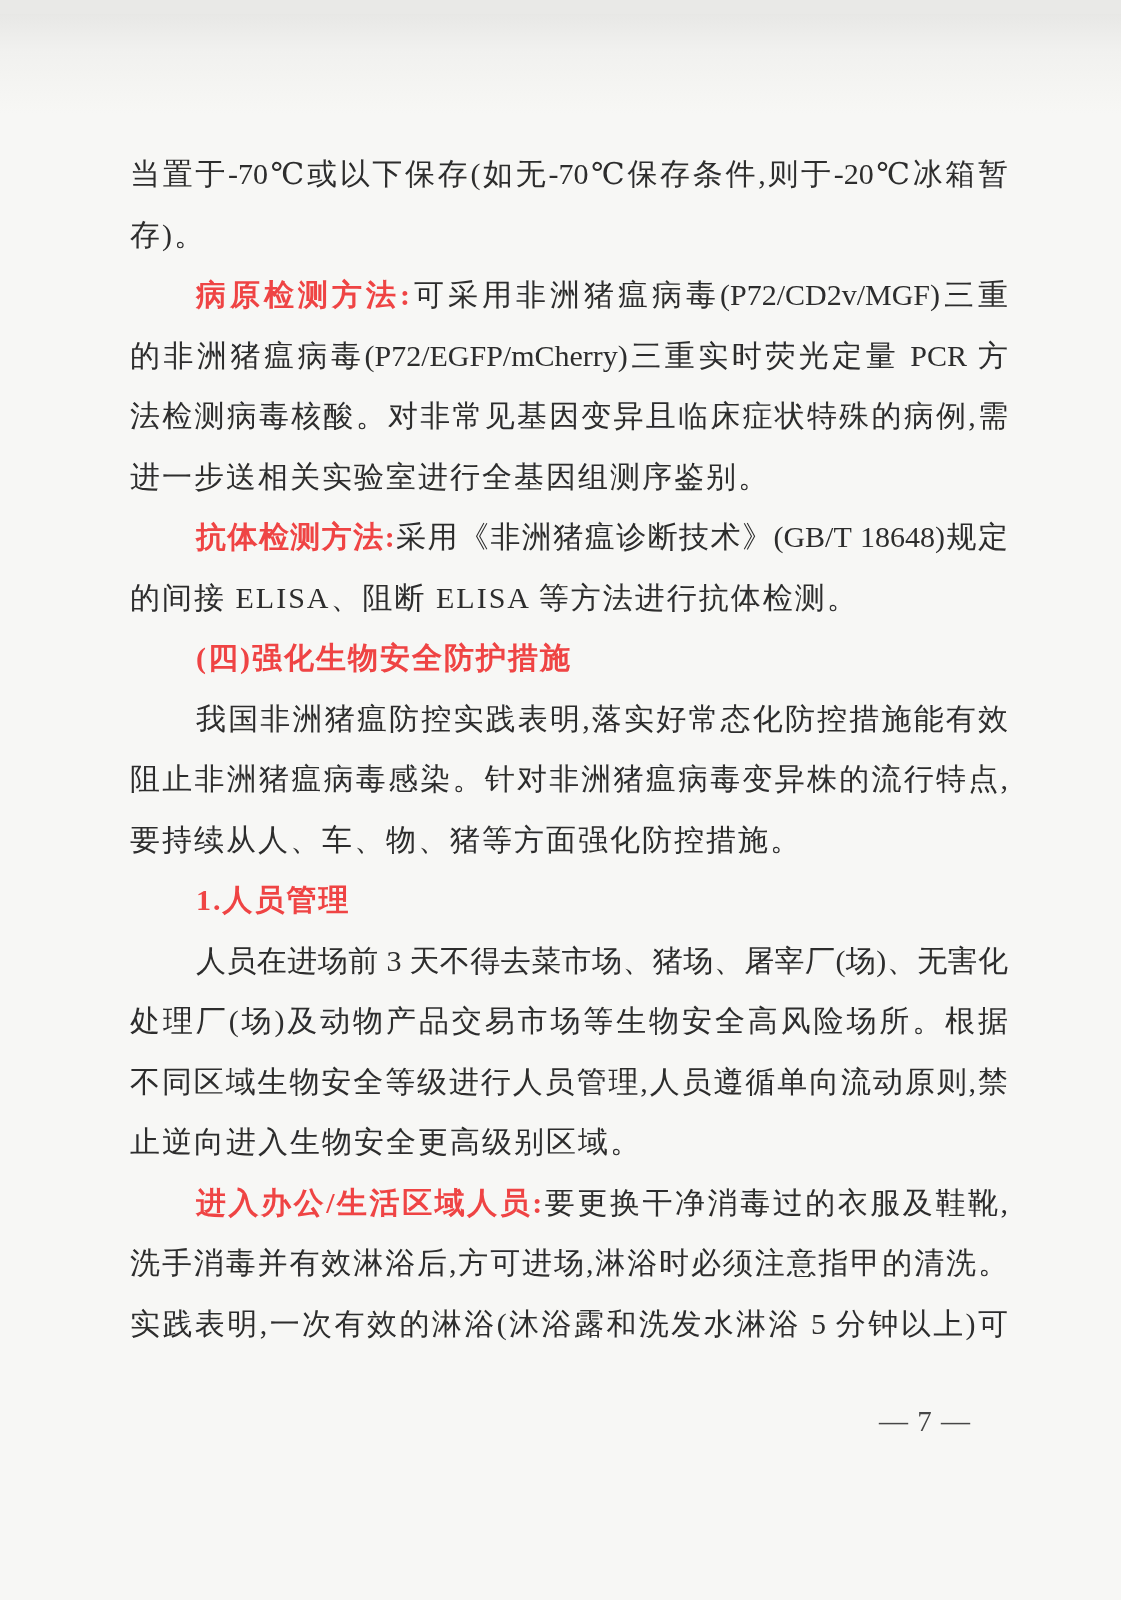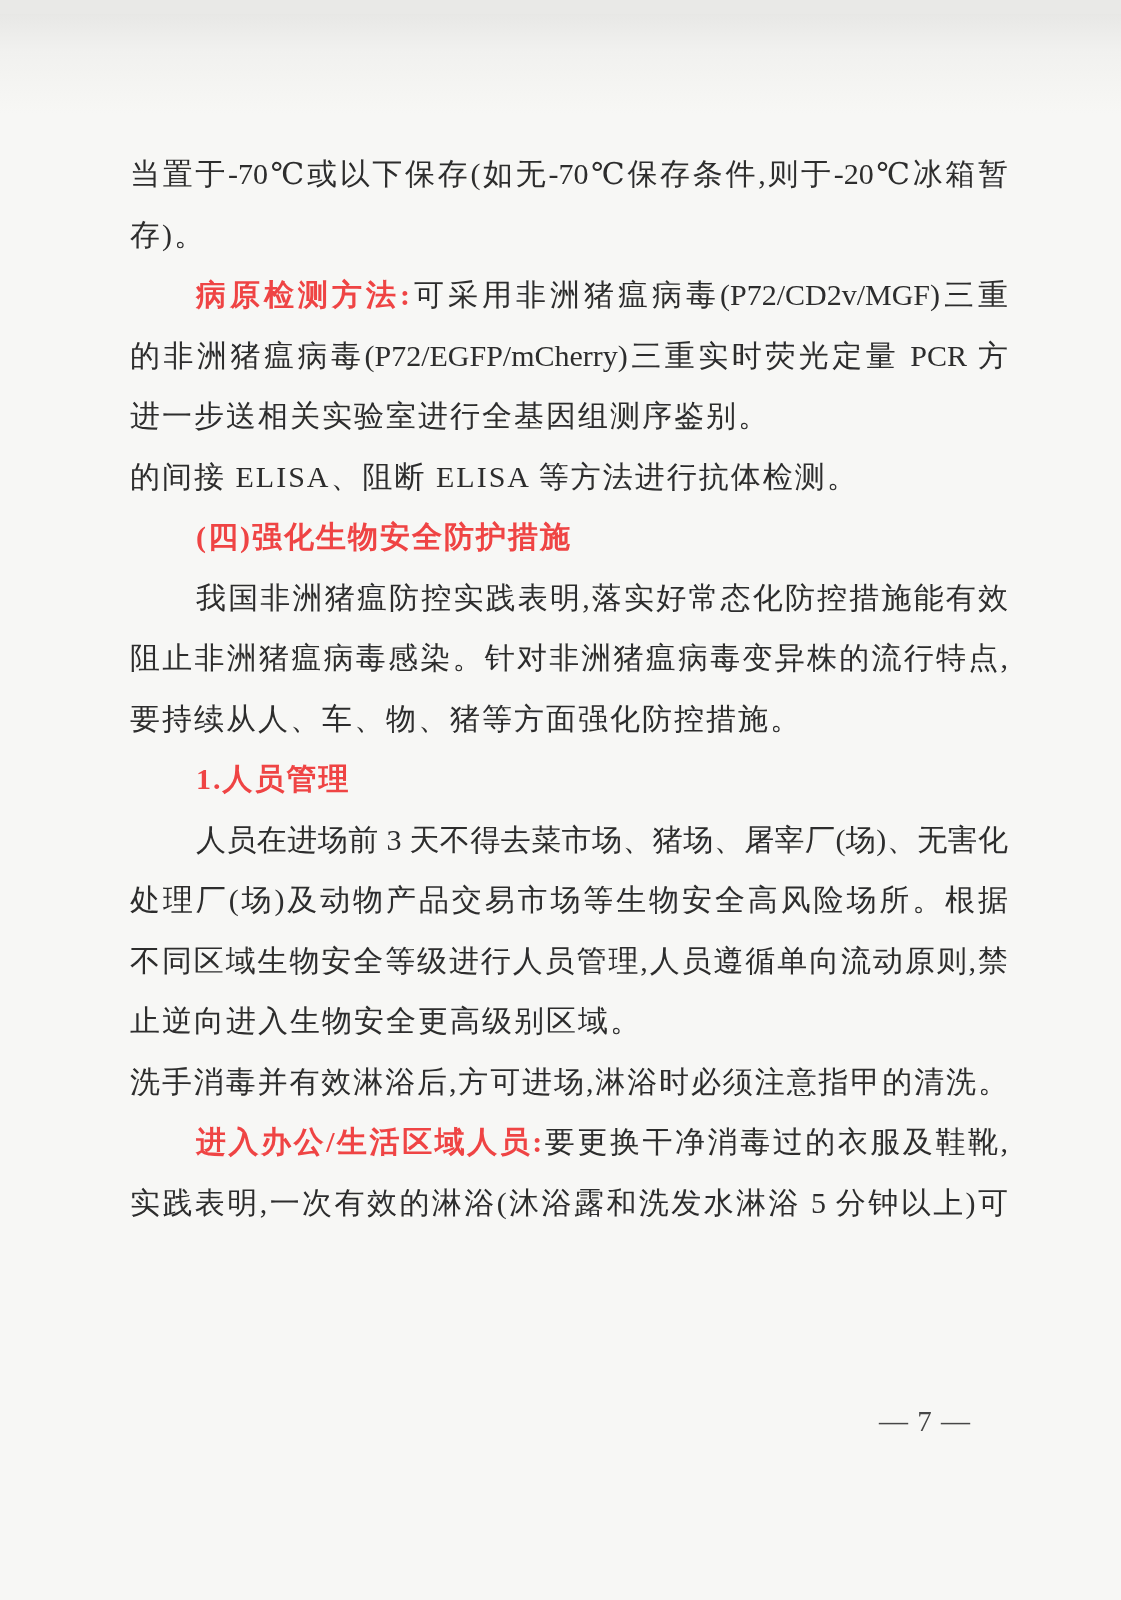--- a/index.html
+++ b/index.html
@@ -70,29 +70,31 @@
 </head>
 <body>
 
 <div class="page">
   <div class="scan-noise"></div>
   <div class="text-block" id="text-block">
       <div class="line justify"><span class="seg">当置于-70℃或以下保存(如无-70℃保存条件,则于-20℃冰箱暂</span></div>
       <div class="line left"><span class="seg">存)。</span></div>
       <div class="line justify indent"><span class="seg-bold">病原检测方法:</span><span class="seg">可采用非洲猪瘟病毒(P72/CD2v/MGF)三重</span></div>
       <div class="line justify"><span class="seg">的非洲猪瘟病毒(P72/EGFP/mCherry)三重实时荧光定量 PCR 方</span></div>
+      <div class="line justify"><span class="seg">法检测病毒核酸。对非常见基因变异且临床症状特殊的病例,需</span></div>
       <div class="line left"><span class="seg">进一步送相关实验室进行全基因组测序鉴别。</span></div>
+      <div class="line justify indent"><span class="seg-bold">抗体检测方法:</span><span class="seg">采用《非洲猪瘟诊断技术》(GB/T 18648)规定</span></div>
       <div class="line left"><span class="seg">的间接 ELISA、阻断 ELISA 等方法进行抗体检测。</span></div>
       <div class="line left indent"><span class="seg-bold">(四)强化生物安全防护措施</span></div>
       <div class="line justify indent"><span class="seg">我国非洲猪瘟防控实践表明,落实好常态化防控措施能有效</span></div>
       <div class="line justify"><span class="seg">阻止非洲猪瘟病毒感染。针对非洲猪瘟病毒变异株的流行特点,</span></div>
       <div class="line left"><span class="seg">要持续从人、车、物、猪等方面强化防控措施。</span></div>
       <div class="line left indent"><span class="seg-bold">1.人员管理</span></div>
       <div class="line justify indent"><span class="seg">人员在进场前 3 天不得去菜市场、猪场、屠宰厂(场)、无害化</span></div>
       <div class="line justify"><span class="seg">处理厂(场)及动物产品交易市场等生物安全高风险场所。根据</span></div>
       <div class="line justify"><span class="seg">不同区域生物安全等级进行人员管理,人员遵循单向流动原则,禁</span></div>
       <div class="line left"><span class="seg">止逆向进入生物安全更高级别区域。</span></div>
+      <div class="line justify indent"><span class="seg-bold">进入办公/生活区域人员:</span><span class="seg">要更换干净消毒过的衣服及鞋靴,</span></div>
       <div class="line justify"><span class="seg">洗手消毒并有效淋浴后,方可进场,淋浴时必须注意指甲的清洗。</span></div>
-      <div class="line justify indent"><span class="seg-bold">进入办公/生活区域人员:</span><span class="seg">要更换干净消毒过的衣服及鞋靴,</span></div>
       <div class="line justify"><span class="seg">实践表明,一次有效的淋浴(沐浴露和洗发水淋浴 5 分钟以上)可</span></div>
     </div>
   <div class="page-number">— 7 —</div>
 </div>
 
 </body></html>

